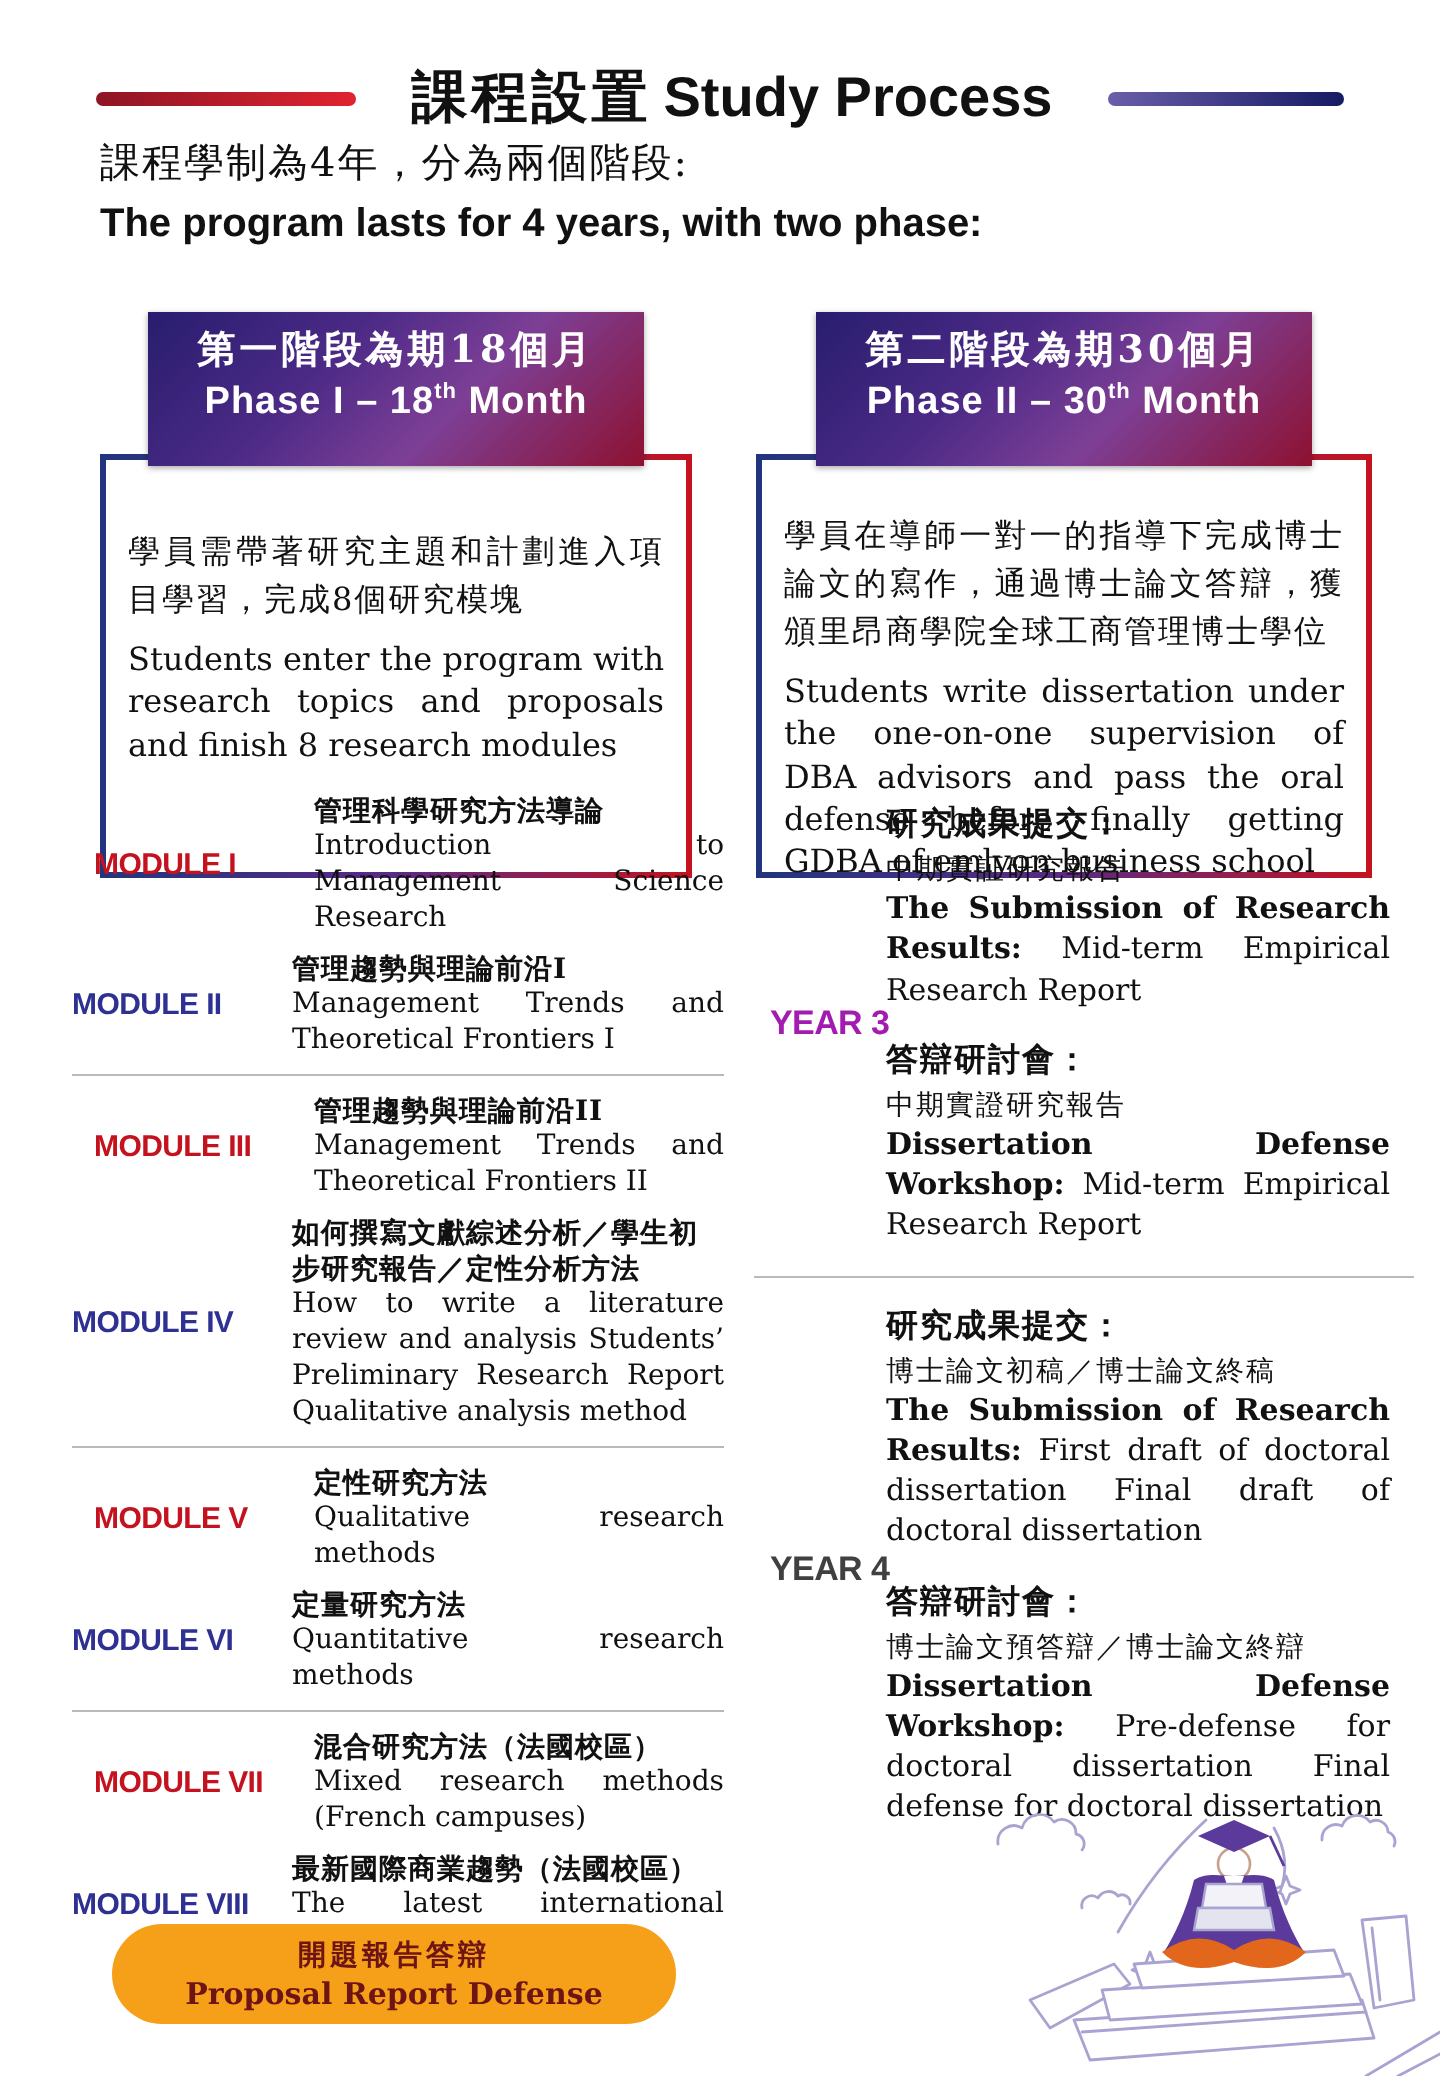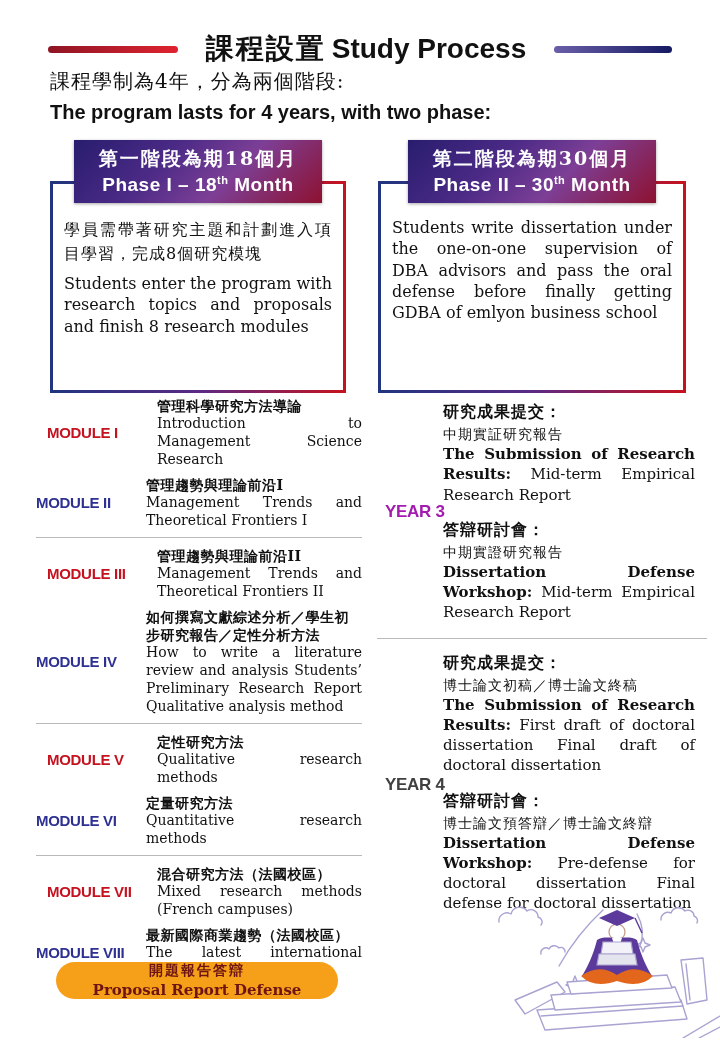--- a/index.html
+++ b/index.html
@@ -17,21 +17,21 @@
 
   
   .intro{position:absolute;left:50px;top:68px;width:620px;}
   .intro-zh{margin:0;font-family:"DejaVu Serif",serif;font-size:20px;letter-spacing:1px;}
   .intro-en{margin:6px 0 0 0;font-family:"Liberation Sans",sans-serif;font-weight:700;font-size:20px;}
 
   
   .phase{position:absolute;top:140px;}
   .phase.left{left:50px;width:296px;}
   .phase.right{left:378px;width:308px;}
-  .phase-header{width:240px;margin:0 auto;position:relative;z-index:2;padding:6px 4px 7px;text-align:center;color:#fff;
+  .phase-header{width:240px;margin:16px auto;position:relative;z-index:2;padding:6px 4px 21px;text-align:center;color:#fff;
      background:linear-gradient(135deg,#281d6e 0%,#4b2a86 35%,#7d3f96 62%,#8e1130 100%);
      box-shadow:0 1px 3px rgba(0,0,0,.35);}
   .ph-zh{font-family:"DejaVu Serif",serif;font-weight:700;font-size:19px;letter-spacing:2px;}
   .ph-en{font-family:"Liberation Sans",sans-serif;font-weight:700;font-size:19px;margin-top:2px;letter-spacing:.5px;}
   .ph-en .sup{vertical-align:super;font-size:11px;}
   .phase-body{margin-top:-22px;border:3px solid;box-sizing:border-box;height:212px;padding:34px 11px 8px;
      border-image:linear-gradient(90deg,#21357e 0%,#5b2a85 50%,#c5121f 100%) 1;background:#fff;}
   .phase.right .phase-body{padding-top:26px;}
   .body-zh{margin:0;font-family:"DejaVu Serif",serif;font-size:16px;line-height:1.5;text-align:justify;letter-spacing:1px;}
   .body-en{margin:7px 0 0 0;font-family:"DejaVu Serif",serif;font-size:16px;line-height:1.32;text-align:justify;}
@@ -54,21 +54,21 @@
   .year-label.red{color:#a21caf;top:100px;}
   .year-label.blue{color:#404040;top:122px;}
   .year-block{margin-bottom:15px;width:252px;}
   .yb-zh-head{font-family:"DejaVu Serif",serif;font-weight:700;font-size:16px;letter-spacing:1px;}
   .yb-zh-sub{font-family:"DejaVu Serif",serif;font-size:14px;margin-top:3px;letter-spacing:1px;}
   .yb-en{font-family:"DejaVu Serif",serif;font-size:15px;line-height:1.35;text-align:justify;margin-top:0;}
   .yb-en b{font-weight:700;}
   .group-divider{border-top:1px solid #b9b9b9;margin:4px 0 14px 0;}
 
   
-  .cta{position:absolute;left:56px;top:962px;width:282px;height:37px;border-radius:26px;background:#f6a019;
+  .cta{position:absolute;left:56px;top:962px;width:282px;height:50px;border-radius:26px;background:#f6a019;
        display:flex;flex-direction:column;align-items:center;justify-content:center;}
   .cta-zh{font-family:"DejaVu Serif",serif;font-weight:700;font-size:14px;color:#6e1414;letter-spacing:2px;}
   .cta-en{font-family:"DejaVu Serif",serif;font-weight:700;font-size:15px;color:#6e1414;margin-top:1px;}
 
   
   .illus{position:absolute;right:0;bottom:2px;}
 </style>
 </head>
 <body>
 
@@ -95,20 +95,21 @@
       <p class="body-en">Students enter the program with research topics and proposals and finish 8 research modules</p>
     </div>
   </section>
 
   <section class="phase right">
     <div class="phase-header">
       <div class="ph-zh">第二階段為期30個月</div>
       <div class="ph-en"><span>Phase II – 30</span><span class="sup">th</span><span> Month</span></div>
     </div>
     <div class="phase-body">
+      <p class="body-zh">學員在導師一對一的指導下完成博士論文的寫作，通過博士論文答辯，獲頒里昂商學院全球工商管理博士學位</p>
       <p class="body-en">Students write dissertation under the one-on-one supervision of DBA advisors and pass the oral defense before finally getting GDBA of emlyon business school</p>
     </div>
   </section>
 
   <section class="modules">
 
     <div class="module-row">
       <span class="module-label red">MODULE I</span>
       <span class="module-text">
         <span class="module-zh">管理科學研究方法導論</span>

